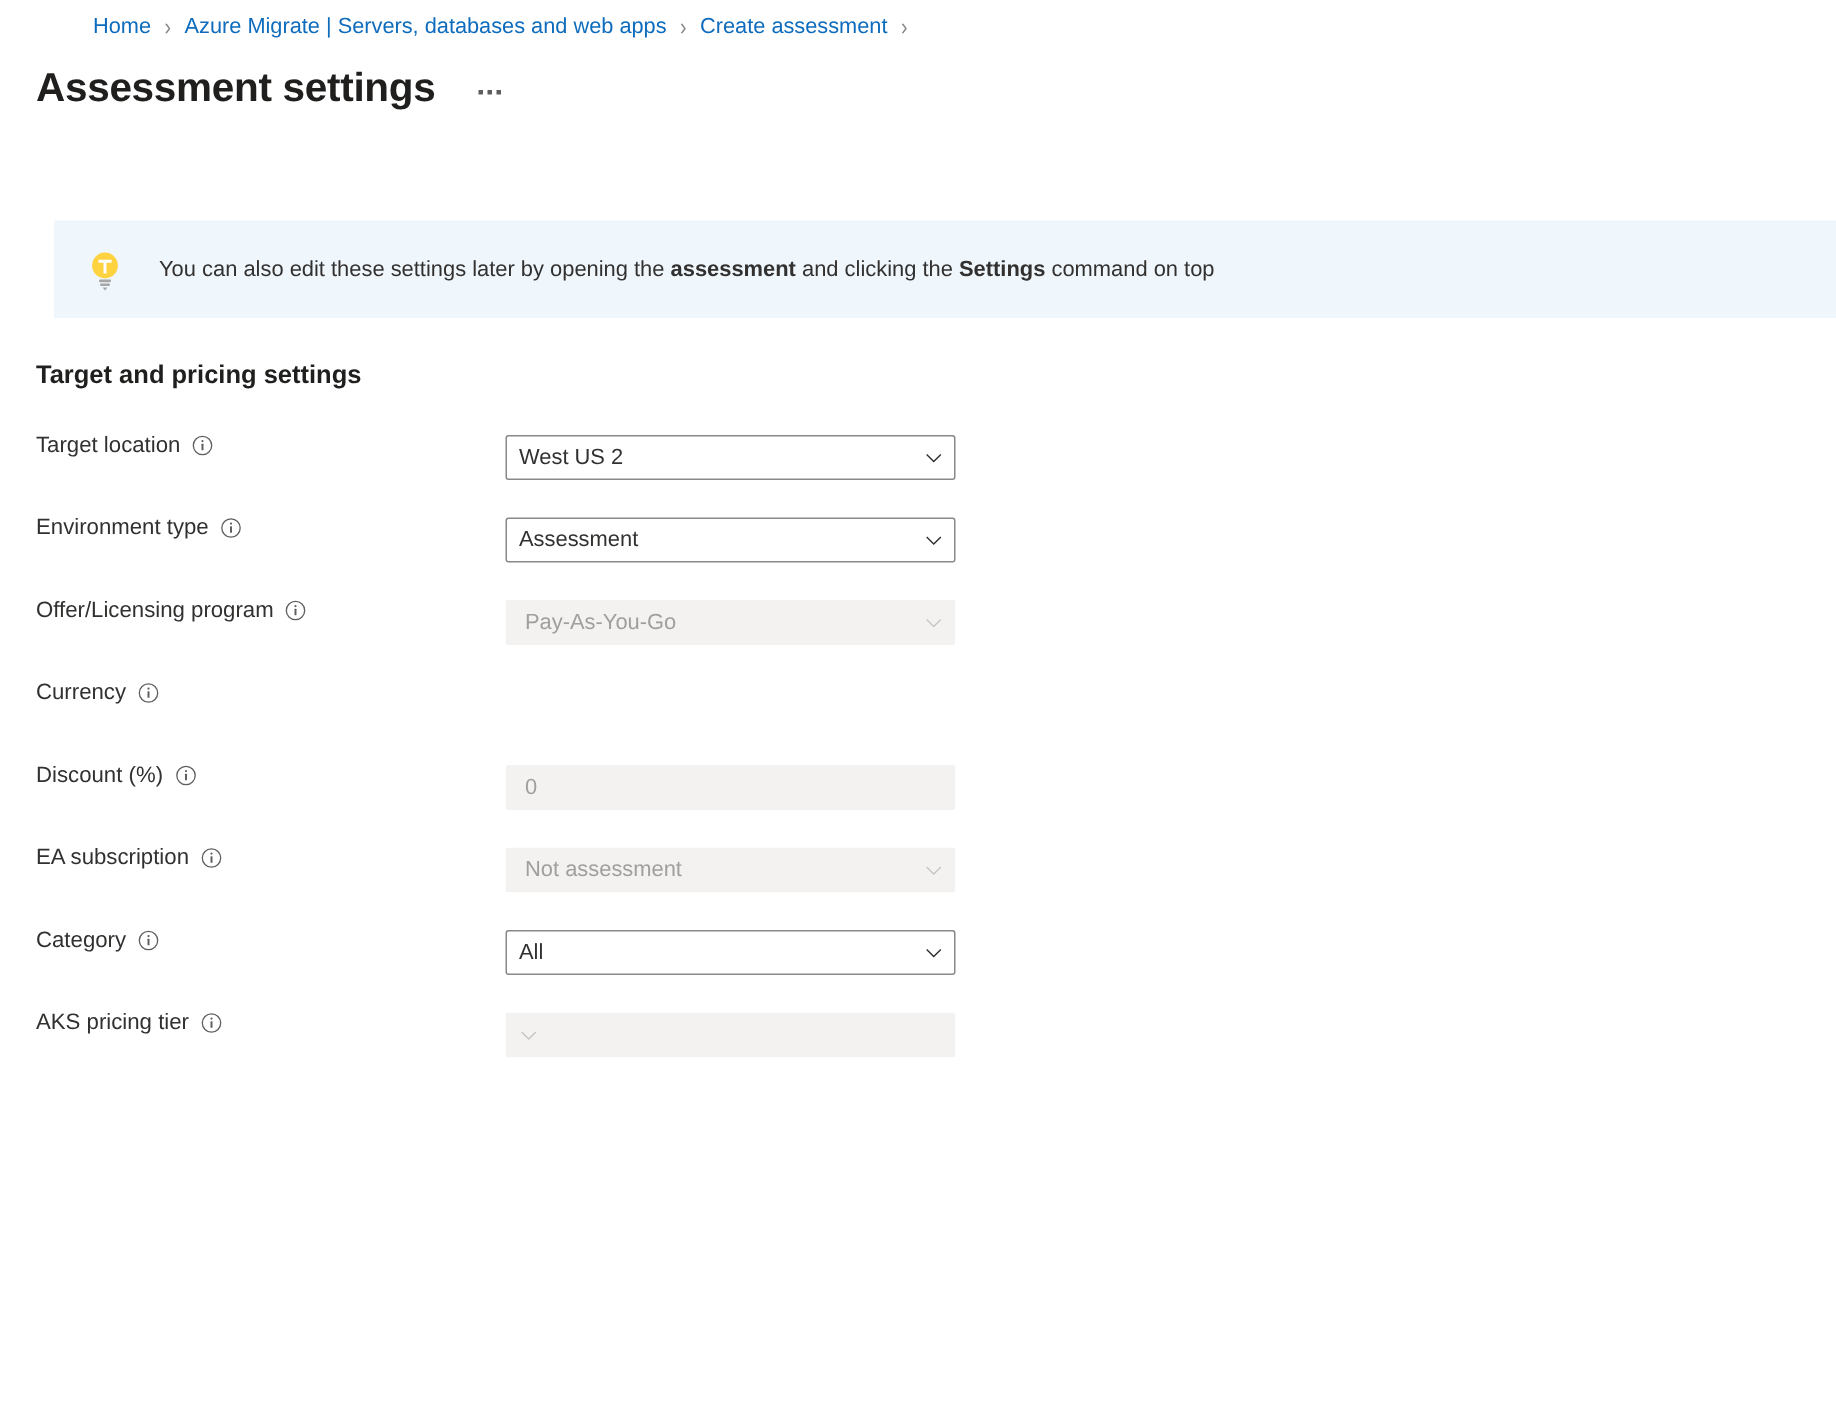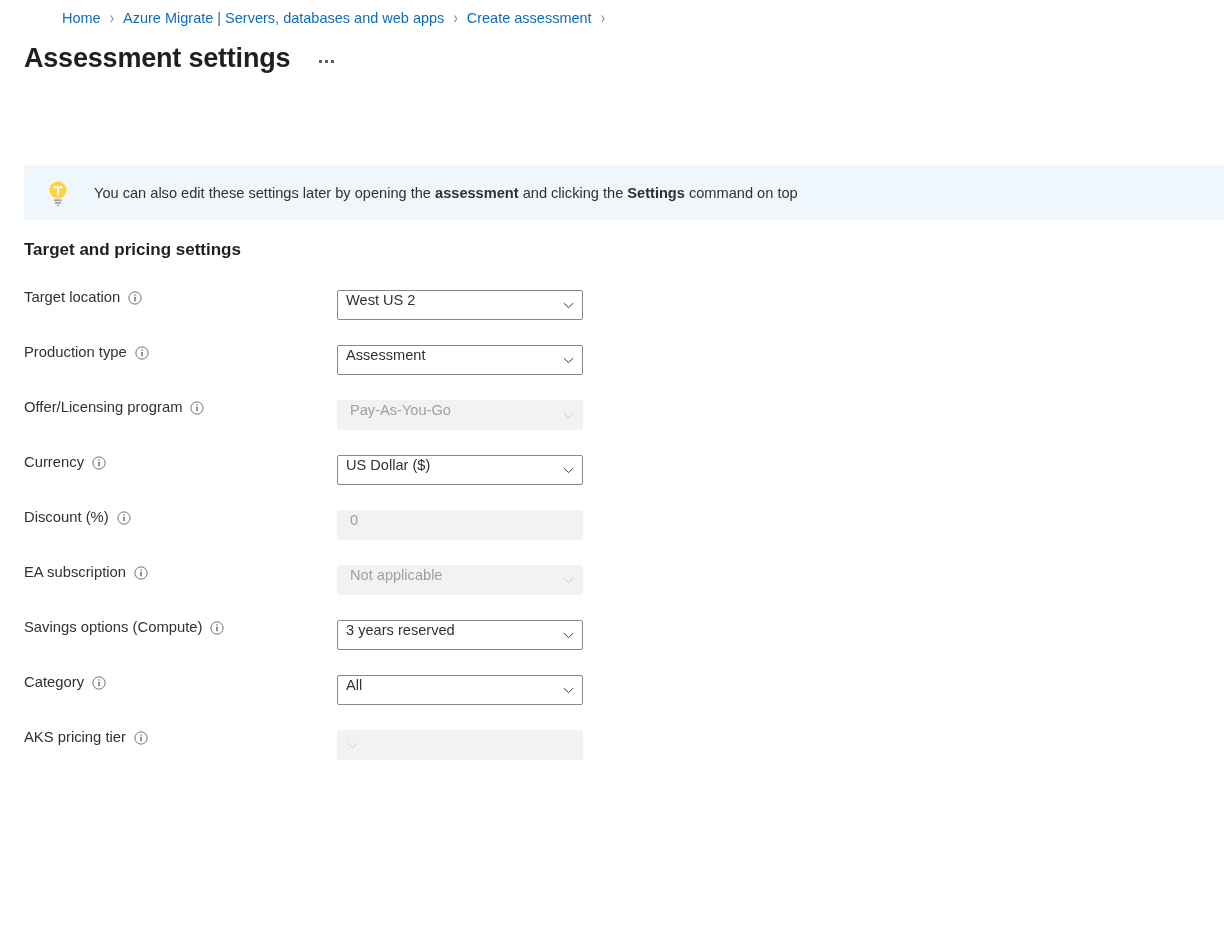--- a/index.html
+++ b/index.html
@@ -70,28 +70,27 @@
     display: block;
     width: 3px;
     height: 3px;
     background: #605e5c;
     margin: 0 1.6px;
   }
 
   
   .info-banner {
     position: absolute;
-    left: 24px;
+    left: 36px;
     top: 147px;
     right: 0;
-    height: 55px;
+    height: 65px;
     background: #eff6fc;
     display: flex;
     align-items: center;
-    margin-top: 18px;
   }
   .bulb-icon {
     margin-left: 20px;
     width: 28px;
     height: 30px;
     position: relative;
     flex: none;
   }
   .banner-text {
     margin-left: 22px;
@@ -139,25 +138,25 @@
     height: 14px;
     flex: none;
     cursor: pointer;
     display: inline-block;
   }
 
   .field {
     position: absolute;
     left: 337px;
     top: 7px;
-    width: 246px;
+    width: 300px;
     height: 30px;
     box-sizing: border-box;
     display: flex;
-    align-items: flex-start;
+    align-items: center;
     background: #ffffff;
     border: 1px solid #8a8886;
     border-radius: 2px;
     cursor: pointer;
   }
   .field .value {
     flex: 1;
     padding-left: 8px;
     font-size: 14.6px;
     color: #323130;
@@ -235,21 +234,21 @@
         <div class="value">West US 2</div>
         <div class="chev">
           <svg viewBox="0 0 16 16" width="13" height="13" aria-hidden="true">
             <path d="M2.2 5 L8 10.6 L13.8 5" fill="none" stroke="#323130" stroke-width="1.2"></path>
           </svg>
         </div>
       </div>
     </div>
     <div class="form-row">
       <div class="row-label">
-        <span>Production type</span>
+        <span>Environment type</span>
         <span class="info-icon"><svg viewBox="0 0 16 16" width="14" height="14" aria-hidden="true">
             <circle cx="8" cy="8" r="7" fill="none" stroke="#605e5c" stroke-width="1"></circle>
             <circle cx="8" cy="4.6" r="0.85" fill="#605e5c"></circle>
             <rect x="7.25" y="6.6" width="1.5" height="5.1" rx="0.4" fill="#605e5c"></rect>
           </svg></span>
       </div>
       <div class="field">
         <div class="value">Assessment</div>
         <div class="chev">
           <svg viewBox="0 0 16 16" width="13" height="13" aria-hidden="true">
@@ -278,28 +277,20 @@
     </div>
     <div class="form-row">
       <div class="row-label">
         <span>Currency</span>
         <span class="info-icon"><svg viewBox="0 0 16 16" width="14" height="14" aria-hidden="true">
             <circle cx="8" cy="8" r="7" fill="none" stroke="#605e5c" stroke-width="1"></circle>
             <circle cx="8" cy="4.6" r="0.85" fill="#605e5c"></circle>
             <rect x="7.25" y="6.6" width="1.5" height="5.1" rx="0.4" fill="#605e5c"></rect>
           </svg></span>
       </div>
-      <div class="field">
-        <div class="value">US Dollar ($)</div>
-        <div class="chev">
-          <svg viewBox="0 0 16 16" width="13" height="13" aria-hidden="true">
-            <path d="M2.2 5 L8 10.6 L13.8 5" fill="none" stroke="#323130" stroke-width="1.2"></path>
-          </svg>
-        </div>
-      </div>
     </div>
     <div class="form-row">
       <div class="row-label">
         <span>Discount (%)</span>
         <span class="info-icon"><svg viewBox="0 0 16 16" width="14" height="14" aria-hidden="true">
             <circle cx="8" cy="8" r="7" fill="none" stroke="#605e5c" stroke-width="1"></circle>
             <circle cx="8" cy="4.6" r="0.85" fill="#605e5c"></circle>
             <rect x="7.25" y="6.6" width="1.5" height="5.1" rx="0.4" fill="#605e5c"></rect>
           </svg></span>
       </div>
@@ -310,42 +301,24 @@
     <div class="form-row">
       <div class="row-label">
         <span>EA subscription</span>
         <span class="info-icon"><svg viewBox="0 0 16 16" width="14" height="14" aria-hidden="true">
             <circle cx="8" cy="8" r="7" fill="none" stroke="#605e5c" stroke-width="1"></circle>
             <circle cx="8" cy="4.6" r="0.85" fill="#605e5c"></circle>
             <rect x="7.25" y="6.6" width="1.5" height="5.1" rx="0.4" fill="#605e5c"></rect>
           </svg></span>
       </div>
       <div class="field disabled">
-        <div class="value">Not applicable</div>
+        <div class="value">Not assessment</div>
         <div class="chev">
           <svg viewBox="0 0 16 16" width="13" height="13" aria-hidden="true">
             <path d="M2.2 5 L8 10.6 L13.8 5" fill="none" stroke="#c8c6c4" stroke-width="1.2"></path>
-          </svg>
-        </div>
-      </div>
-    </div>
-    <div class="form-row">
-      <div class="row-label">
-        <span>Savings options (Compute)</span>
-        <span class="info-icon"><svg viewBox="0 0 16 16" width="14" height="14" aria-hidden="true">
-            <circle cx="8" cy="8" r="7" fill="none" stroke="#605e5c" stroke-width="1"></circle>
-            <circle cx="8" cy="4.6" r="0.85" fill="#605e5c"></circle>
-            <rect x="7.25" y="6.6" width="1.5" height="5.1" rx="0.4" fill="#605e5c"></rect>
-          </svg></span>
-      </div>
-      <div class="field">
-        <div class="value">3 years reserved</div>
-        <div class="chev">
-          <svg viewBox="0 0 16 16" width="13" height="13" aria-hidden="true">
-            <path d="M2.2 5 L8 10.6 L13.8 5" fill="none" stroke="#323130" stroke-width="1.2"></path>
           </svg>
         </div>
       </div>
     </div>
     <div class="form-row">
       <div class="row-label">
         <span>Category</span>
         <span class="info-icon"><svg viewBox="0 0 16 16" width="14" height="14" aria-hidden="true">
             <circle cx="8" cy="8" r="7" fill="none" stroke="#605e5c" stroke-width="1"></circle>
             <circle cx="8" cy="4.6" r="0.85" fill="#605e5c"></circle>

